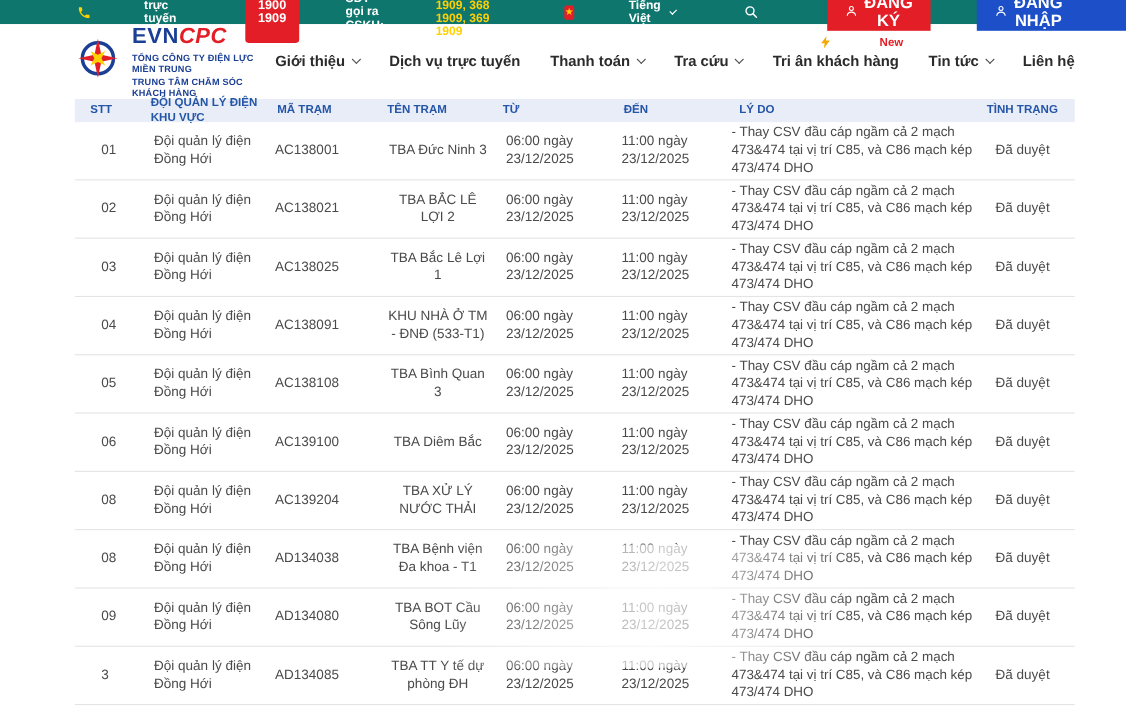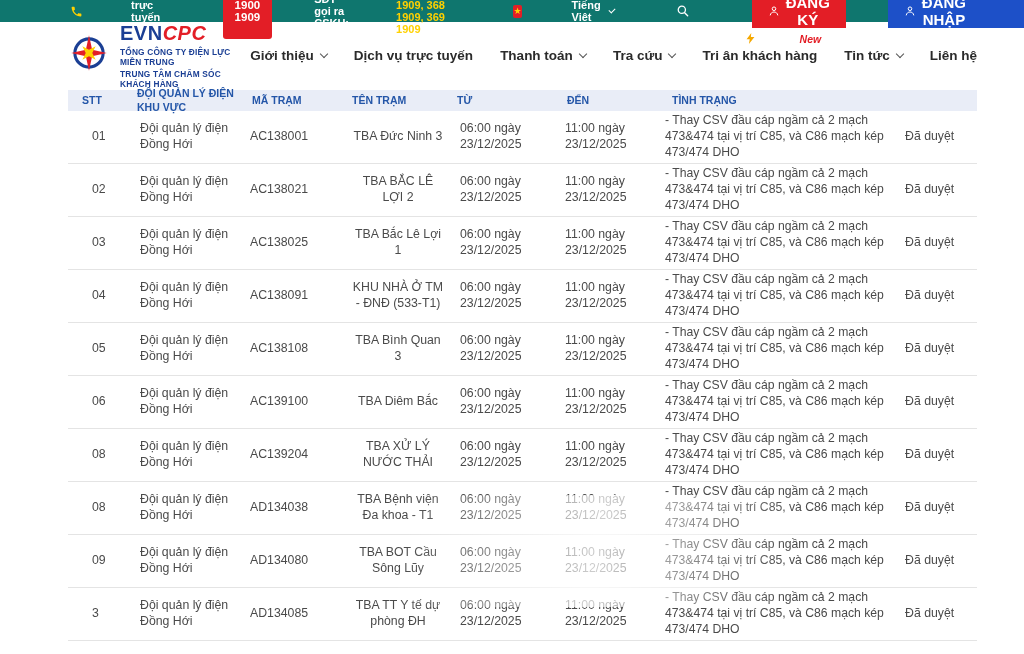--- a/index.html
+++ b/index.html
@@ -35,21 +35,21 @@
   .logo { display:flex; align-items:center; gap:8px; cursor:pointer; }
   .brand .big { font-size:20px; font-weight:bold; color:#1b3f94; letter-spacing:.5px; }
   .brand .big .cpc { color:#e31e26; font-style:italic; }
   .brand .sub { font-size:8.3px; font-weight:bold; color:#1b3f94; margin-top:2px; letter-spacing:.2px; }
   .nav { margin-left:auto; display:flex; align-items:center; gap:27px; }
   .nav-item { position:relative; font-size:13.5px; font-weight:bold; color:#2b2b2b;
     cursor:pointer; display:flex; align-items:center; white-space:nowrap; }
   .chev-d { width:6px; height:6px; border-right:1.6px solid #555; border-bottom:1.6px solid #555;
     transform:rotate(45deg); display:inline-block; margin:-3px 0 0 7px; }
   .new-badge { position:absolute; top:-15px; right:-4px; color:#e31e26;
-    font-size:10.5px; font-style:italic; font-weight:bold; display:flex; align-items:center;gap:45px; }
+    font-size:10.5px; font-weight:bold; display:flex; align-items:center;gap:45px; }
 
   
   .table { margin:2px 47px 0 68px; width:909px; }
   .thead { display:flex; align-items:center; background:#e9edf7; height:21px;
     color:#2456a8; font-weight:bold; font-size:10.5px; }
   .th { padding-left:12px; line-height:1.25; }
   .row { display:flex; align-items:center; height:53px; border-bottom:1px solid #e4e4e4;
     font-size:12.3px; color:#4a4a4a; }
   .cell { padding-left:12px; line-height:1.3; }
   .c-stt { width:57px; } .c-team { width:115px; } .c-code { width:100px; }
@@ -170,20 +170,21 @@
 </div>
 
 <div class="table">
   <div class="thead">
     <div class="th c-stt">STT</div>
     <div class="th c-team">ĐỘI QUẢN LÝ ĐIỆN KHU VỰC</div>
     <div class="th c-code">MÃ TRẠM</div>
     <div class="th c-station">TÊN TRẠM</div>
     <div class="th c-from">TỪ</div>
     <div class="th c-to">ĐẾN</div>
+    <div class="th c-reason">LÝ DO</div>
     <div class="th c-status">TÌNH TRẠNG</div>
   </div>
   <div id="tbody">
   <div class="row">
     <div class="cell c-stt">01</div>
     <div class="cell c-team">Đội quản lý điện Đồng Hới</div>
     <div class="cell c-code">AC138001</div>
     <div class="cell c-station">TBA Đức Ninh 3</div>
     <div class="cell c-from">06:00 ngày 23/12/2025</div>
     <div class="cell c-to">11:00 ngày 23/12/2025</div>

